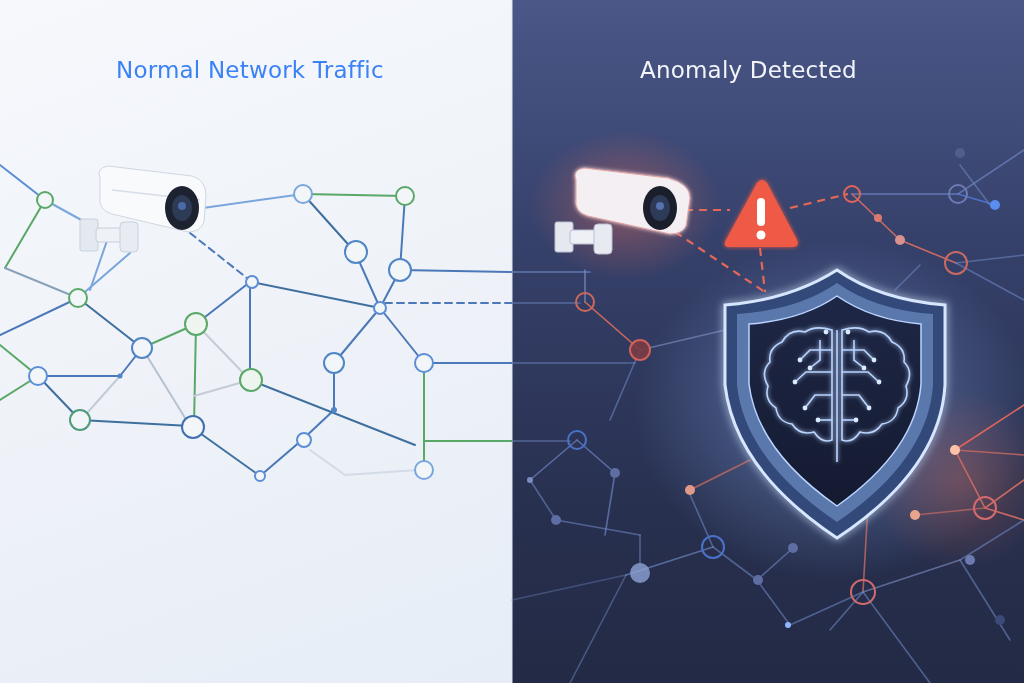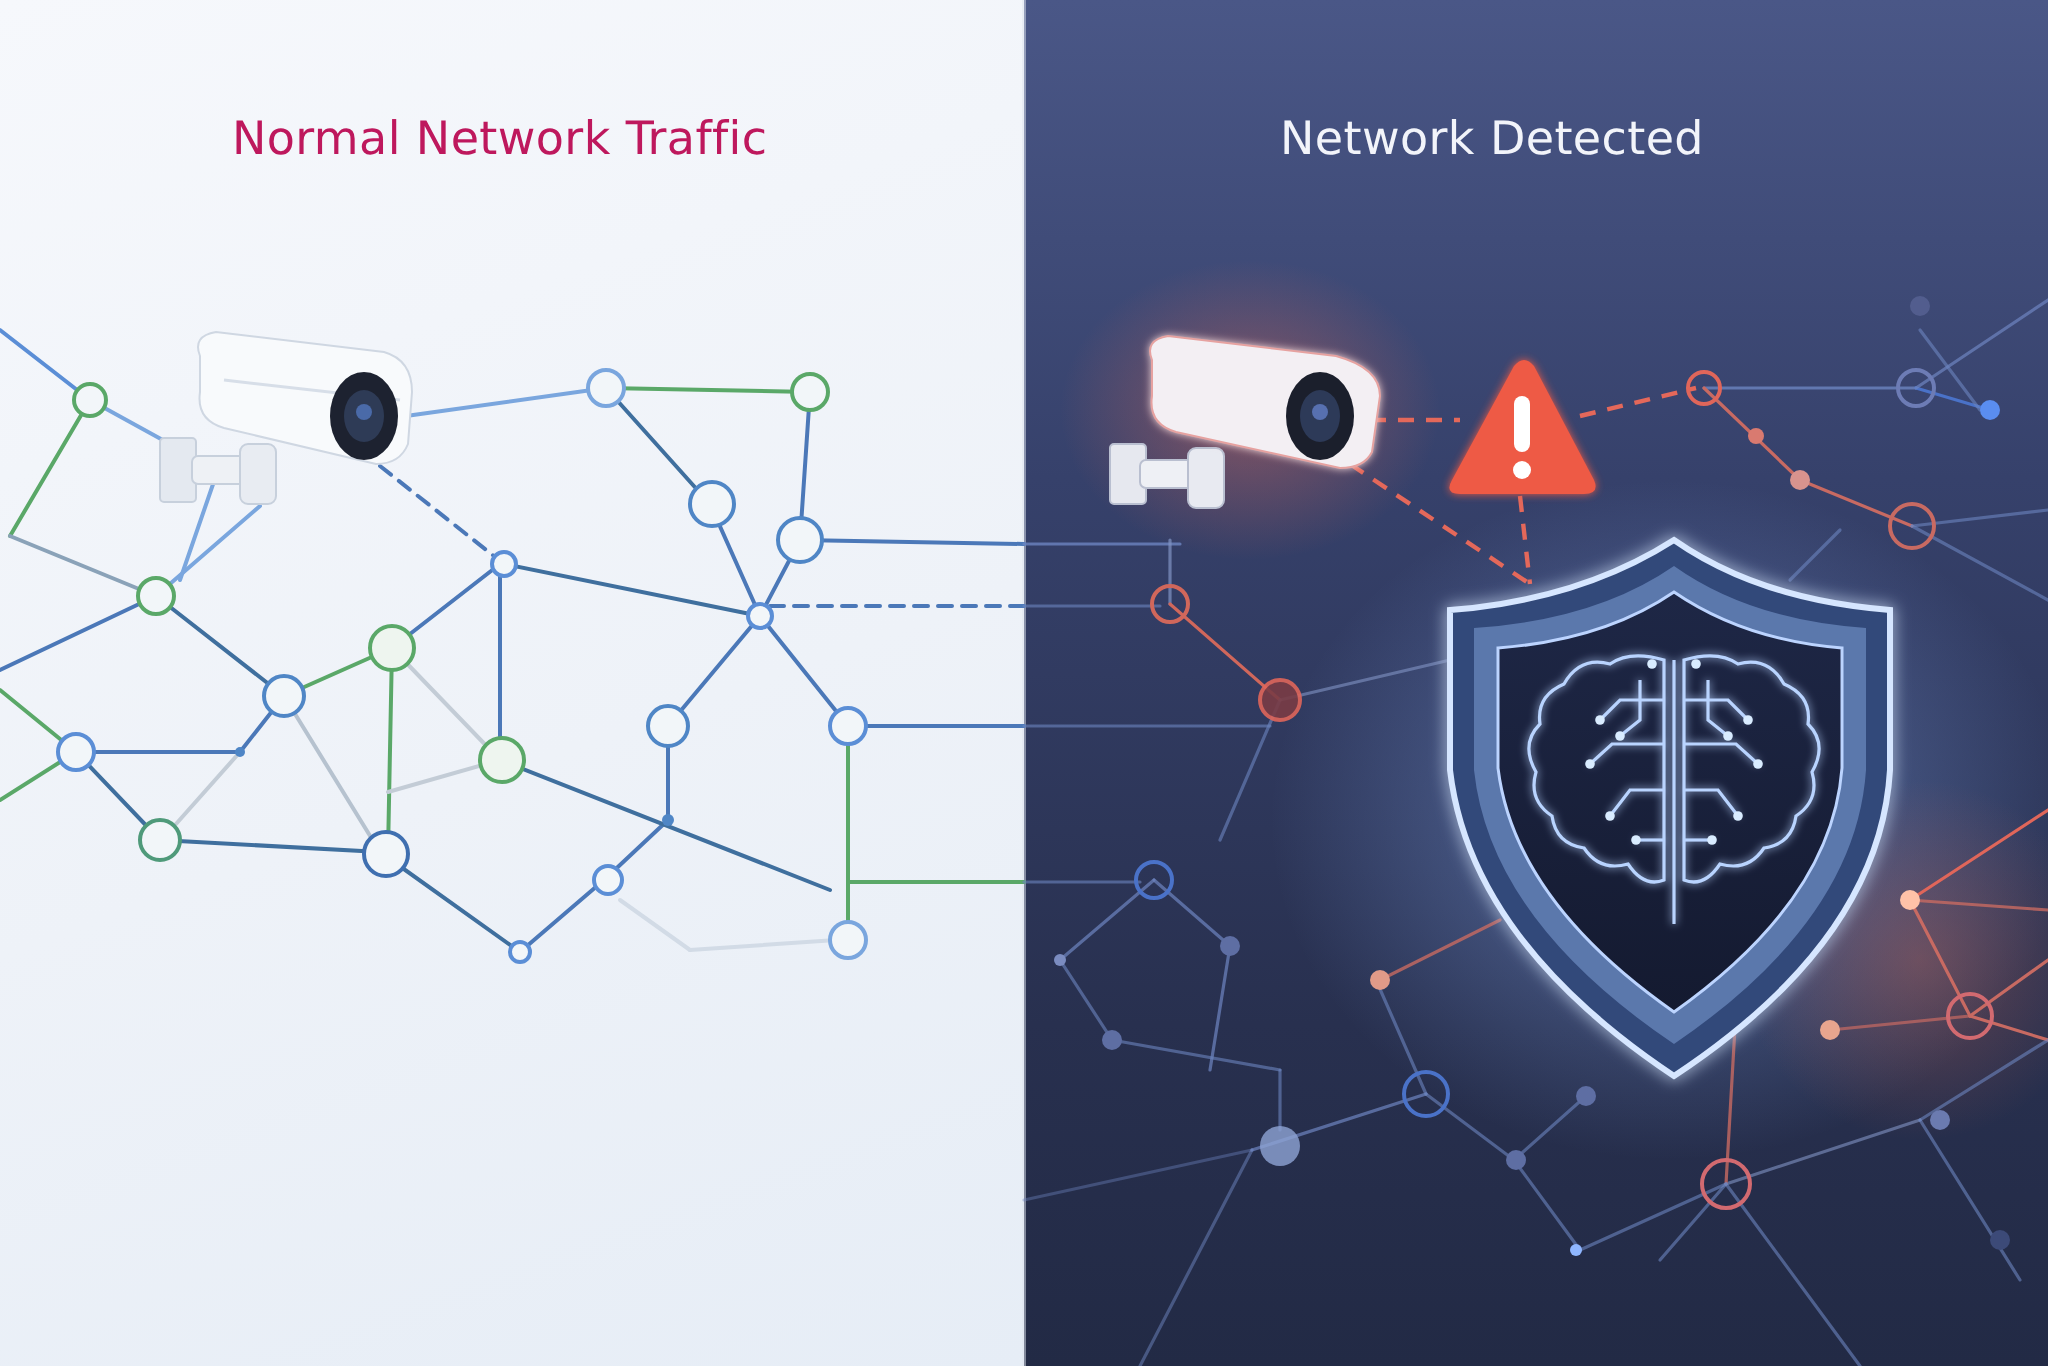--- a/index.html
+++ b/index.html
@@ -2,21 +2,21 @@
 <html><head>
 <meta charset="utf-8">
 <style>
   html, body { margin: 0; padding: 0; }
   body { width: 1024px; height: 683px; overflow: hidden; position: relative; font-family: "DejaVu Sans", "Liberation Sans", sans-serif; }
   .panel { position: absolute; top: 0; height: 683px; overflow: hidden; }
   .panel-left { left: 0; width: 512px; background: linear-gradient(160deg, #f6f8fc 0%, #eef2f8 55%, #e6edf6 100%); }
   .panel-right { left: 512px; width: 512px; background: linear-gradient(180deg, #4a5787 0%, #36416b 35%, #28304f 75%, #222a45 100%); }
   .divider { position: absolute; left: 511px; top: 0; width: 2px; height: 683px; background: #dfe5ef; opacity: 0.5; }
   .title { position: absolute; top: 57px; font-size: 23px; letter-spacing: 0.2px; white-space: nowrap; }
-  .title-left { left: 116px; color: #be185d; }
+  .title-left { left: 116px; color: #3b82f6; }
   .title-right { left: 640px; color: #f2f4fa; }
   svg.layer { position: absolute; left: 0; top: 0; }
 </style>
 </head>
 <body>
 
 <div class="panel panel-left"></div>
 <div class="panel panel-right"></div>
 <div class="divider"></div>
 
@@ -278,13 +278,13 @@
     <circle cx="869" cy="408" r="2.4"></circle>
       <circle cx="864" cy="368" r="2.4"></circle>
       <circle cx="818" cy="420" r="2.4"></circle>
     <circle cx="856" cy="420" r="2.4"></circle>
       <circle cx="826" cy="332" r="2.4"></circle>
       <circle cx="848" cy="332" r="2.4"></circle>
   </g>
 </svg>
 
 <div class="title title-left">Normal Network Traffic</div>
-<div class="title title-right">Network Detected</div>
+<div class="title title-right">Anomaly Detected</div>
 
 </body></html>

